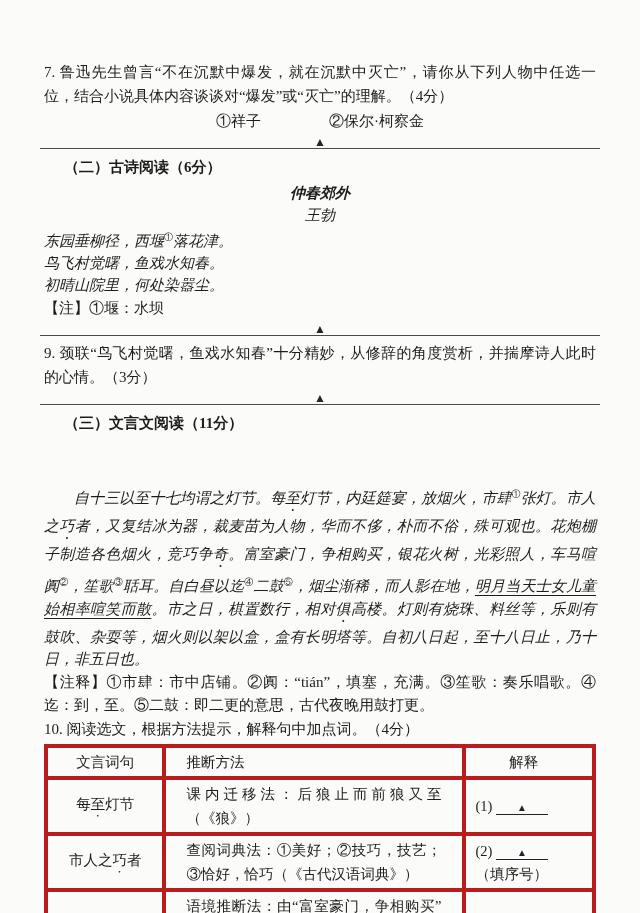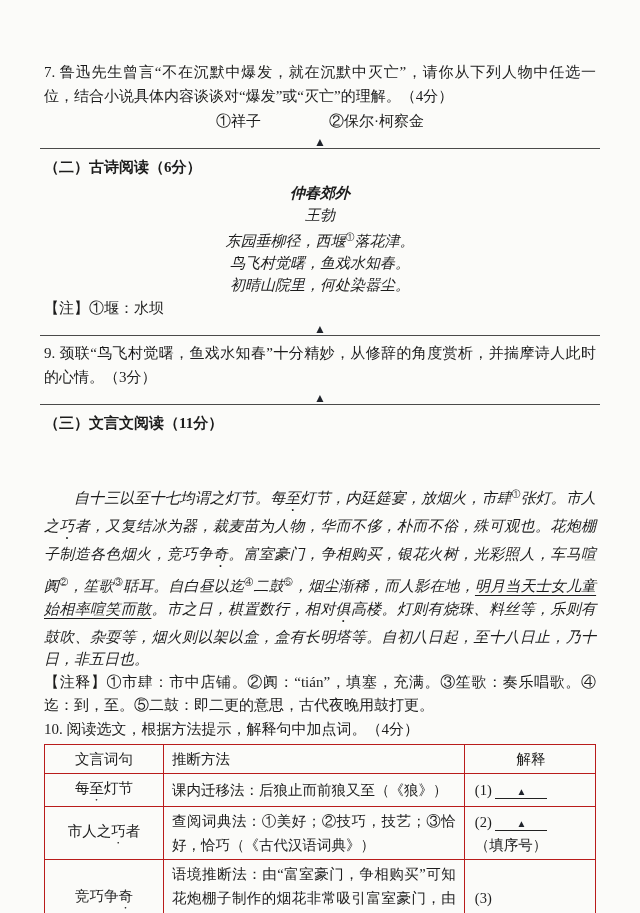--- a/index.html
+++ b/index.html
@@ -6,55 +6,55 @@
   html, body { width: 640px; height: 913px; overflow: hidden; }
   body {
     background: #fbfbf9;
     color: #1c1c1c;
     font-family: "Liberation Serif", "DejaVu Serif", serif;
     font-size: 15px;
     line-height: 24px;
     padding: 60px 44px 0 44px;
   }
   .para { text-align: justify; }
-  .section-heading { font-weight: bold; margin-top: 6px; }
+  .section-heading { font-weight: bold; margin-top: 6px; margin-left: 20px; }
 
   
   .ans-sep {
     border-bottom: 1.5px solid #4a4a4a;
     text-align: center;
     height: 15px;
     line-height: 15px;
     margin: 1px -4px 5px -4px;
   }
   .tri { font-size: 12px; color: #20242c; }
 
   
   .options-row { display: flex; justify-content: center; gap: 68px; margin-top: 1px; }
 
   
-  .poem { text-align: center; font-style: italic; line-height: 22px; }
+  .poem { text-align: left; font-style: italic; line-height: 22px; }
   .poem-title { font-weight: bold; font-style: italic; text-align: center; margin-top: 2px; }
   .poem-author { text-align: center; font-style: italic; line-height: 21px; }
 
   
   .passage { text-align: justify; font-style: italic; line-height: 22.5px; text-indent: 2em; margin-top: 48px; }
   .source-line { text-align: right; line-height: 23px; }
   .notes { text-align: justify; line-height: 23px; }
 
   .seg-sup { vertical-align: super; font-size: 9px; font-style: normal; }
   .seg-dot {
     -webkit-text-emphasis: filled dot; -webkit-text-emphasis-position: under right;
     text-emphasis: filled dot; text-emphasis-position: under right;
   }
   .seg-u { text-decoration: underline; text-underline-offset: 4px; }
 
   
   table { border-collapse: collapse; width: 100%; margin: 3px 0 4px 0; font-size: 14.5px; }
-  th, td { border: 1px solid #b91c1c; padding: 2px 8px; line-height: 24px; vertical-align: middle; }
+  th, td { border: 4px solid #b91c1c; padding: 2px 20px; line-height: 24px; vertical-align: middle; }
   th { font-weight: normal; text-align: center; }
   .c-phrase { text-align: center; width: 118px; }
   .c-method { text-align: left; width: 298px; text-align: justify; }
   .c-ans { width: 130px; text-align: left; padding-left: 10px; }
   .blank {
     display: inline-block; min-width: 52px;
     border-bottom: 1px solid #222;
     text-align: center; font-size: 10px; line-height: 12px;
     vertical-align: baseline; color: #20242c;
   }

